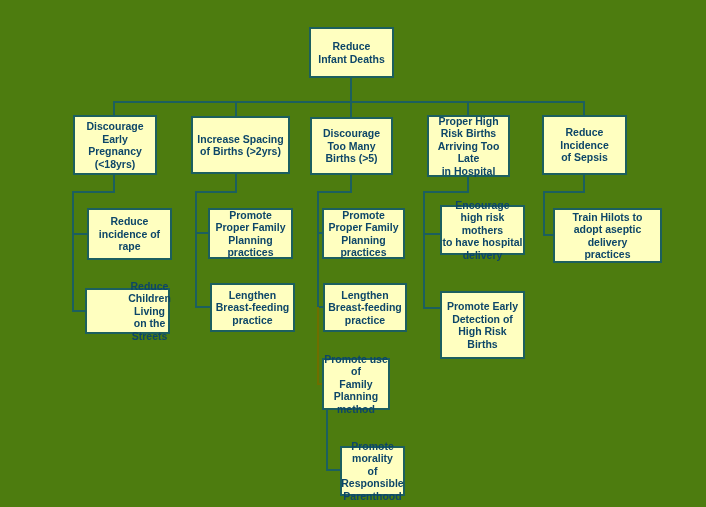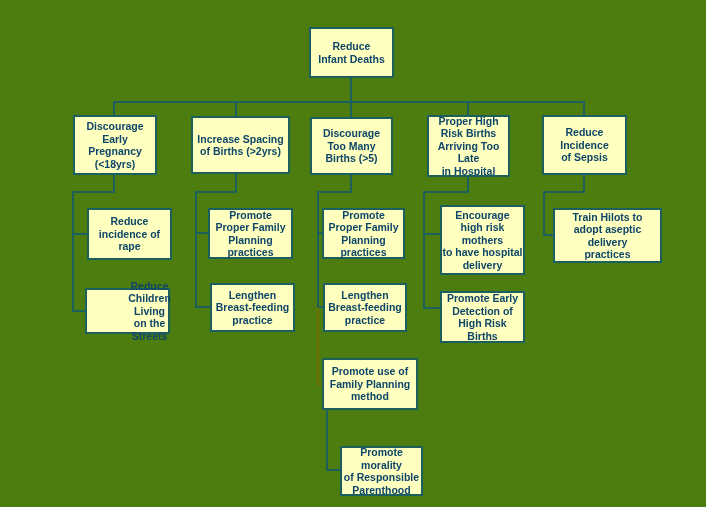--- a/index.html
+++ b/index.html
@@ -99,32 +99,32 @@
 Breast-feeding
 practice</div>
 
   <div class="node" style="left:322px;top:208px;width:83px;height:51px;">Promote
 Proper Family
 Planning
 practices</div>
   <div class="node" style="left:323px;top:283px;width:84px;height:49px;">Lengthen
 Breast-feeding
 practice</div>
-  <div class="node" style="left:322px;top:358px;width:96px;height:52px;">Promote use of
+  <div class="node" style="left:322px;top:358px;width:68px;height:52px;">Promote use of
 Family Planning
 method</div>
-  <div class="node" style="left:340px;top:446px;width:83px;height:50px;text-align:center;">Promote morality
+  <div class="node" style="left:340px;top:446px;width:65px;height:50px;text-align:center;">Promote morality
 of Responsible
 Parenthood</div>
 
-  <div class="node" style="left:440px;top:205px;width:85px;height:70px;">Encourage
+  <div class="node" style="left:440px;top:205px;width:85px;height:50px;">Encourage
 high risk mothers
 to have hospital
 delivery</div>
-  <div class="node" style="left:440px;top:291px;width:85px;height:52px;">Promote Early
+  <div class="node" style="left:440px;top:291px;width:85px;height:68px;">Promote Early
 Detection of
 High Risk Births</div>
 
   <div class="node" style="left:553px;top:208px;width:109px;height:55px;">Train Hilots to
 adopt aseptic
 delivery
 practices</div>
 
 </div>
 

